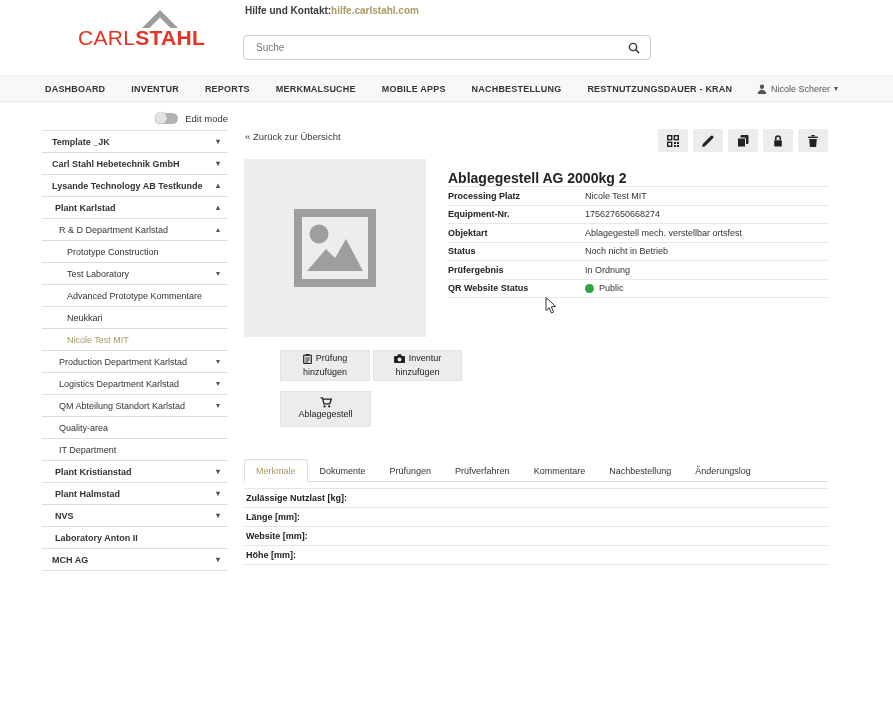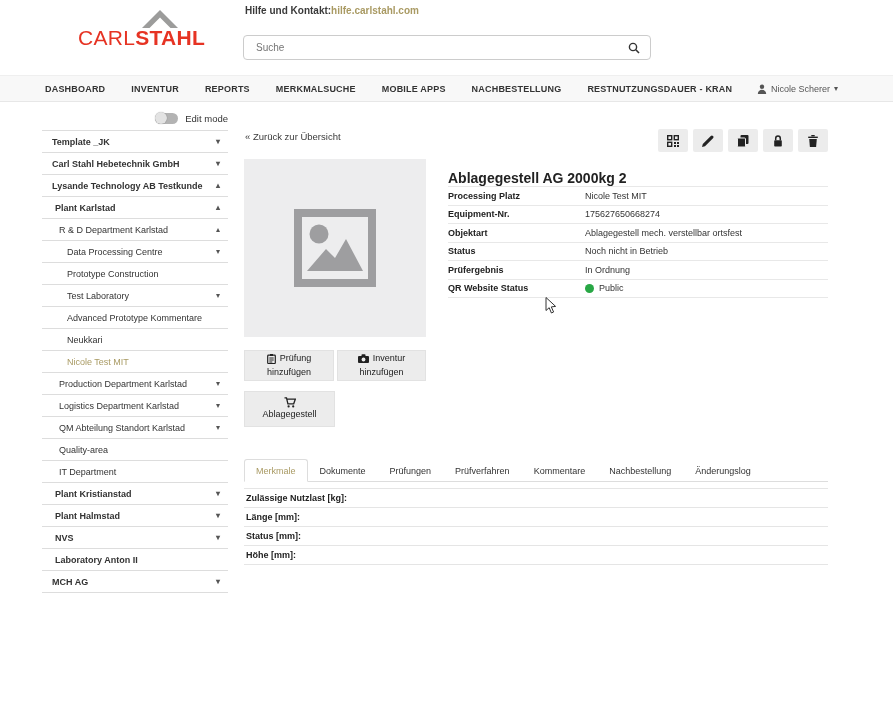--- a/index.html
+++ b/index.html
@@ -48,21 +48,21 @@
   .toolbar { position:absolute; left:656px; top:129px; width:172px; display:flex; gap:5px; justify-content:flex-end; }
   .tool-btn { width:30px; height:23px; background:#ececec; border:none; border-radius:2px; display:flex; align-items:center; justify-content:center; cursor:pointer; }
   .image-placeholder { position:absolute; left:244px; top:159px; width:182px; height:178px; background:#ededee; display:flex; align-items:center; justify-content:center; }
   .content-title { position:absolute; left:448px; top:170px; font-size:14px; font-weight:bold; color:#222; }
   .details { position:absolute; left:448px; top:186px; width:380px; border-top:1px solid #e8e8e8; }
   .detail-row { display:flex; align-items:center; height:18.5px; border-bottom:1px solid #e8e8e8; font-size:9px; }
   .detail-label { width:137px; font-weight:bold; color:#222; flex-shrink:0; }
   .detail-value { color:#333; display:flex; align-items:center; }
   .dot-el { display:none; width:9px; height:9px; border-radius:50%; margin-right:5px; }
 
-  .btn-gray { background:#ececec; border:1px solid #e2e2e2; color:#222; font-size:9px; font-family:"Liberation Sans", sans-serif; line-height:1.45; cursor:pointer; text-align:center; }
+  .btn-gray { background:#ececec; border:1px solid #e2e2e2; color:#222; font-size:9px; font-family:"Liberation Sans", sans-serif; line-height:1.45; cursor:pointer; text-align:center;margin-left:36px; }
   .btn-pruefung { position:absolute; left:244px; top:350px; width:90px; height:31px; }
   .btn-inventur { position:absolute; left:337px; top:350px; width:89px; height:31px; }
   .btn-nachbestellen { position:absolute; left:244px; top:391px; width:91px; height:36px; }
   .btn-line { display:flex; align-items:center; justify-content:center; gap:4px; }
 
   .tabs { position:absolute; left:244px; top:459px; width:584px; height:23px; display:flex; border-bottom:1px solid #ddd; }
   .tab { padding:0 11px; display:flex; align-items:center; font-size:9px; color:#333; height:23px; cursor:pointer; border:1px solid transparent; }
   .tab.active { background:#fff; border:1px solid #ddd; border-bottom:1px solid #fff; border-radius:3px 3px 0 0; color:var(--brand-gold); margin-bottom:-1px; }
 
   .fields { position:absolute; left:244px; top:488px; width:584px; border-top:1px solid #e5e5e5; }
@@ -142,24 +142,20 @@
         <div class="tree-item lvl1 bold caret-up">
           <span class="tree-label">Plant Karlstad</span>
           <span class="caret"></span>
         </div>
 
         <div class="tree-item lvl2 caret-up">
           <span class="tree-label">R &amp; D Department Karlstad</span>
           <span class="caret"></span>
         </div>
 
-        <div class="tree-item lvl3 caret-down">
-          <span class="tree-label">Data Processing Centre</span>
-          <span class="caret"></span>
-        </div>
 
         <div class="tree-item lvl3">
           <span class="tree-label">Prototype Construction</span>
           <span class="caret"></span>
         </div>
 
         <div class="tree-item lvl3 caret-down">
           <span class="tree-label">Test Laboratory</span>
           <span class="caret"></span>
         </div>
@@ -385,21 +381,21 @@
 
       <div class="field-row">
         <span>Zulässige Nutzlast [kg]:</span>
       </div>
 
       <div class="field-row">
         <span>Länge [mm]:</span>
       </div>
 
       <div class="field-row">
-        <span>Status [mm]:</span>
+        <span>Website [mm]:</span>
       </div>
 
       <div class="field-row">
         <span>Höhe [mm]:</span>
       </div>
     </div>
 
   <svg class="mouse-cursor" width="12" height="17" viewBox="0 0 12 17">
     <path d="M1,0.5 L1,13.5 L4.2,10.7 L6.4,16 L8.6,15 L6.3,9.9 L10.6,9.4 Z" fill="#fff" stroke="#333" stroke-width="1"></path>
   </svg>

